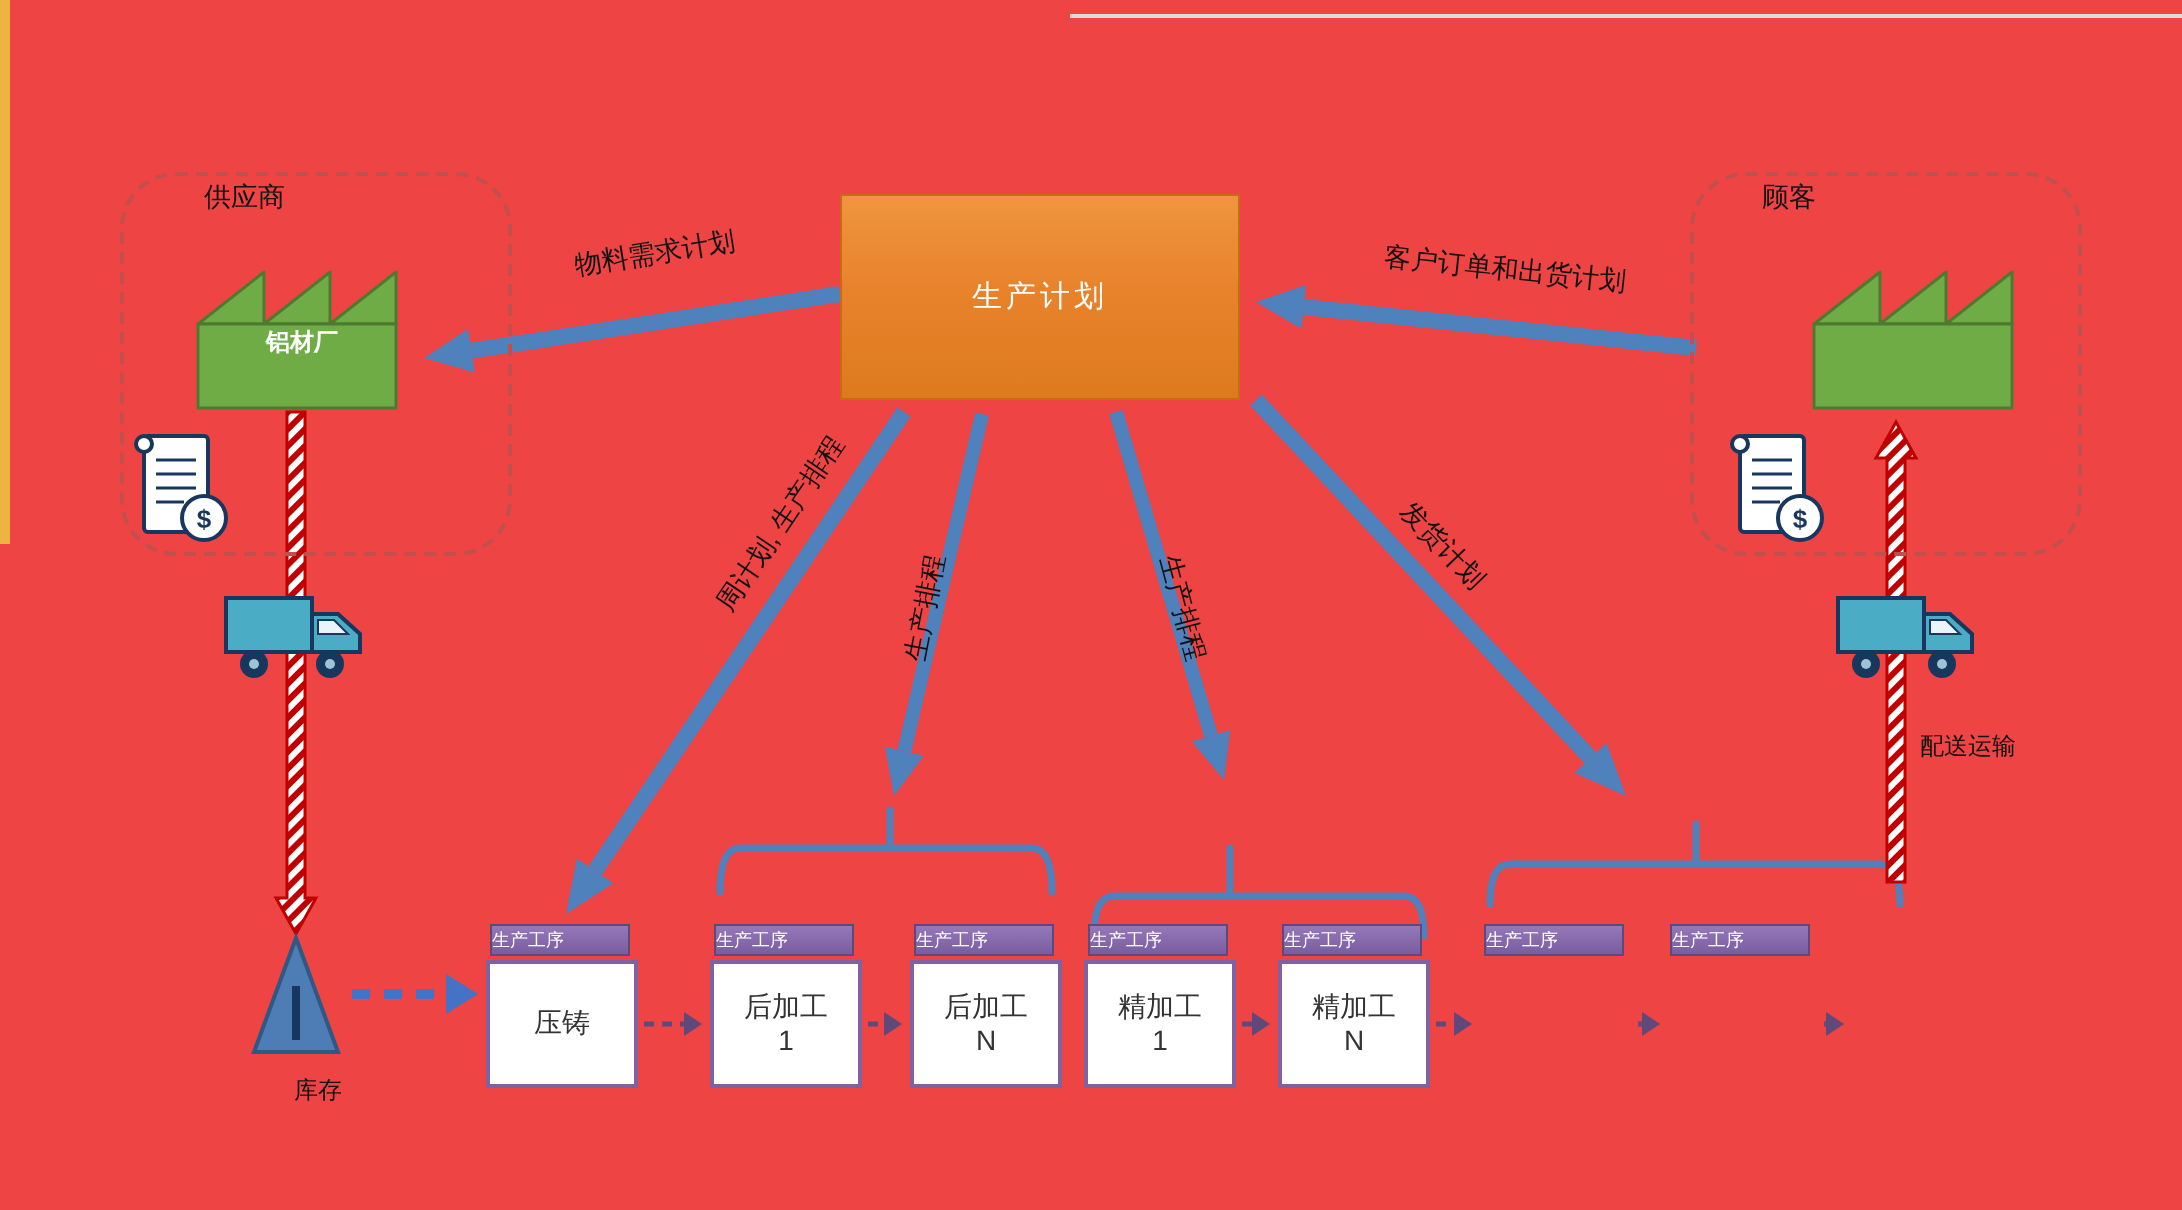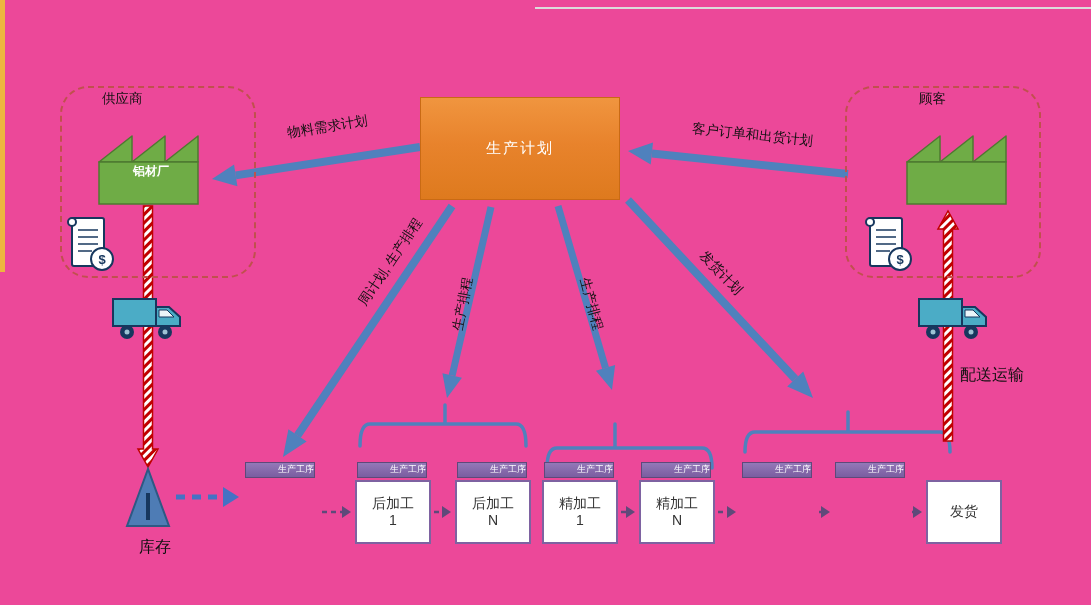--- a/index.html
+++ b/index.html
@@ -1,34 +1,34 @@
 <!DOCTYPE html>
 <html><head>
 <meta charset="utf-8">
 <style>
   * { margin:0; padding:0; box-sizing:border-box; }
   body { font-family:"Liberation Sans","DejaVu Sans",sans-serif; background:#fff; }
-  .canvas { position:relative; width:1091px; height:605px; background:#ec4899; overflow:hidden; }
+  .canvas { position:relative; width:1091px; height:605px; background:#ef4444; overflow:hidden; }
   .abs { position:absolute; }
   .decor-stripe { position:absolute; left:0; top:0; width:5px; height:272px; background:#EDB53F; }
   .decor-topline { position:absolute; left:535px; top:7px; width:556px; height:2px; background:#DCDCDC; }
   .group-box { position:absolute; width:196px; height:192px; border:2.5px dashed #C0504D; border-radius:28px; background:transparent; }
   .supplier-pos { left:60px; top:86px; }
   .customer-pos { left:845px; top:86px; }
   .group-label { position:absolute; font-size:13.5px; color:#111; }
   .plan-box { position:absolute; left:420px; top:97px; width:200px; height:103px;
               background:linear-gradient(180deg,#F0953F 0%,#E8832C 45%,#DE7A1E 100%);
               border:1px solid #C96A14; display:flex; align-items:center; justify-content:center;
               color:#fff; font-size:15px; letter-spacing:2px; }
   .factory-label { position:absolute; color:#fff; font-weight:bold; text-align:center; }
   .rot-label { position:absolute; font-size:13.5px; color:#111; text-align:center; white-space:nowrap; }
-  .plain-label { position:absolute; font-size:16px; color:#111; }
+  .plain-label { position:absolute; font-size:12px; color:#111; }
   .proc-tag { position:absolute; top:462px; width:70px; height:16px;
               background:linear-gradient(180deg,#9478B8,#7A5DA0); border:1px solid #5F497A;
-              color:#fff; font-size:9px; text-align:right; line-height:14px;font-family:Liberation Mono, monospace; }
+              color:#fff; font-size:9px; text-align:left; line-height:14px; }
   .proc-box { position:absolute; top:480px; width:76px; height:64px; background:#fff;
               border:2px solid #7E62A1; display:flex; flex-direction:column; align-items:center;
               justify-content:center; font-size:14px; color:#333; line-height:1.25; text-align:center; }
   #diagram-overlay { position:absolute; left:0; top:0; }
 </style>
 </head>
 <body>
 
 <div class="canvas">
 
@@ -142,21 +142,21 @@
     <circle cx="17" cy="45" r="2.5" fill="#9DC3D4"></circle>
     <circle cx="55" cy="45" r="7" fill="#17375E"></circle>
     <circle cx="55" cy="45" r="2.5" fill="#9DC3D4"></circle>
   </svg>
 
   <div class="plan-box">
     <span>生产计划</span>
   </div>
 
   <div class="group-box customer-pos"></div>
-  <div class="group-label" style="left:919px;top:90px">顾客</div>
+  <div class="group-label" style="left:881px;top:90px">顾客</div>
   <svg class="abs" style="left:903px;top:124px" width="112" height="84" viewBox="0 0 112 84">
     <path d="M4,38 L37,12 L37,38 Z" fill="#6FAC46" stroke="#4E7A30" stroke-width="1.5" stroke-linejoin="round"></path>
     <path d="M37,38 L70,12 L70,38 Z" fill="#6FAC46" stroke="#4E7A30" stroke-width="1.5" stroke-linejoin="round"></path>
     <path d="M70,38 L103,12 L103,38 Z" fill="#6FAC46" stroke="#4E7A30" stroke-width="1.5" stroke-linejoin="round"></path>
     <rect x="4" y="38" width="99" height="42" fill="#6FAC46" stroke="#4E7A30" stroke-width="1.5"></rect>
   </svg>
   <svg class="abs" style="left:862px;top:210px" width="56" height="66" viewBox="0 0 56 66">
     <rect x="8" y="8" width="32" height="48" rx="2" fill="#fff" stroke="#17375E" stroke-width="2"></rect>
     <circle cx="8" cy="12" r="4" fill="#fff" stroke="#17375E" stroke-width="2"></circle>
     <line x1="14" y1="20" x2="34" y2="20" stroke="#17375E" stroke-width="1.5"></line>
@@ -186,34 +186,34 @@
   <div class="plain-label" style="left:127px;top:537px;width:44px;text-align:right">库存</div>
 
   <div class="proc-tag" style="left:245px">生产工序</div>
   <div class="proc-tag" style="left:357px">生产工序</div>
   <div class="proc-tag" style="left:457px">生产工序</div>
   <div class="proc-tag" style="left:544px">生产工序</div>
   <div class="proc-tag" style="left:641px">生产工序</div>
   <div class="proc-tag" style="left:742px">生产工序</div>
   <div class="proc-tag" style="left:835px">生产工序</div>
 
+  <div class="proc-box" style="left:243px">
+    <span>压铸</span>
+      <span></span>
+  </div>
   <div class="proc-box" style="left:355px">
     <span>后加工</span>
       <span>1</span>
   </div>
   <div class="proc-box" style="left:455px">
     <span>后加工</span>
       <span>N</span>
   </div>
   <div class="proc-box" style="left:542px">
     <span>精加工</span>
       <span>1</span>
   </div>
   <div class="proc-box" style="left:639px">
     <span>精加工</span>
       <span>N</span>
   </div>
-  <div class="proc-box" style="left:926px">
-    <span>发货</span>
-      <span></span>
-  </div>
 
 </div>
 
 </body></html>

